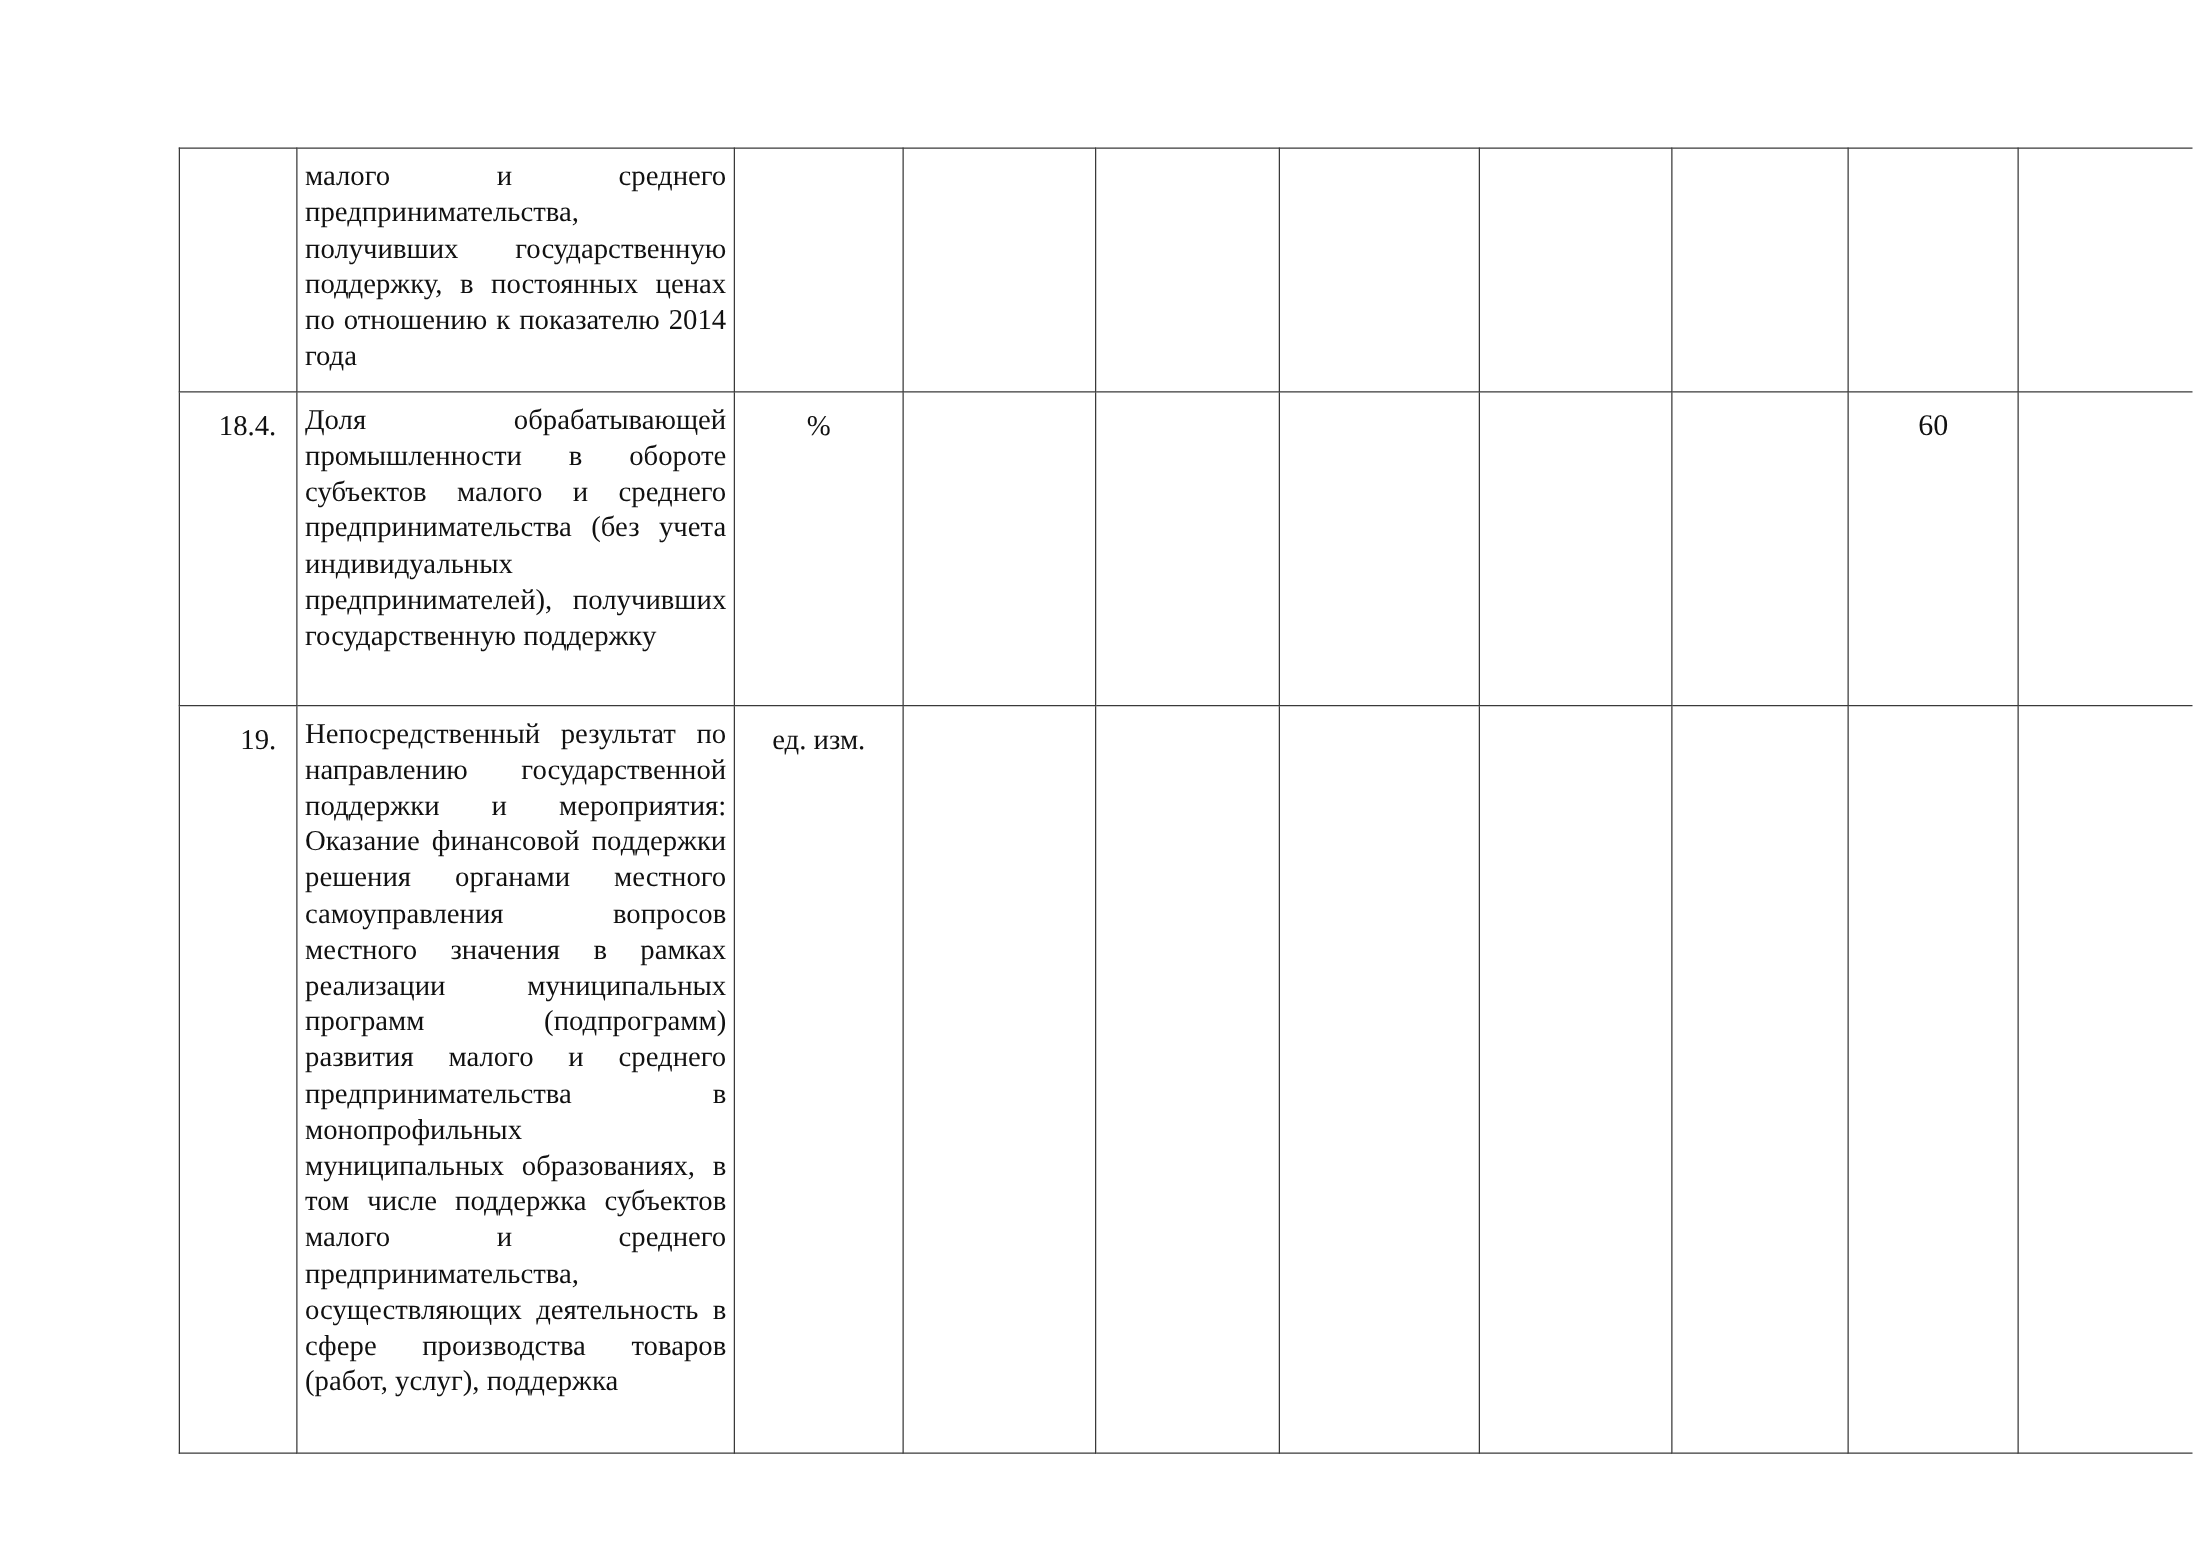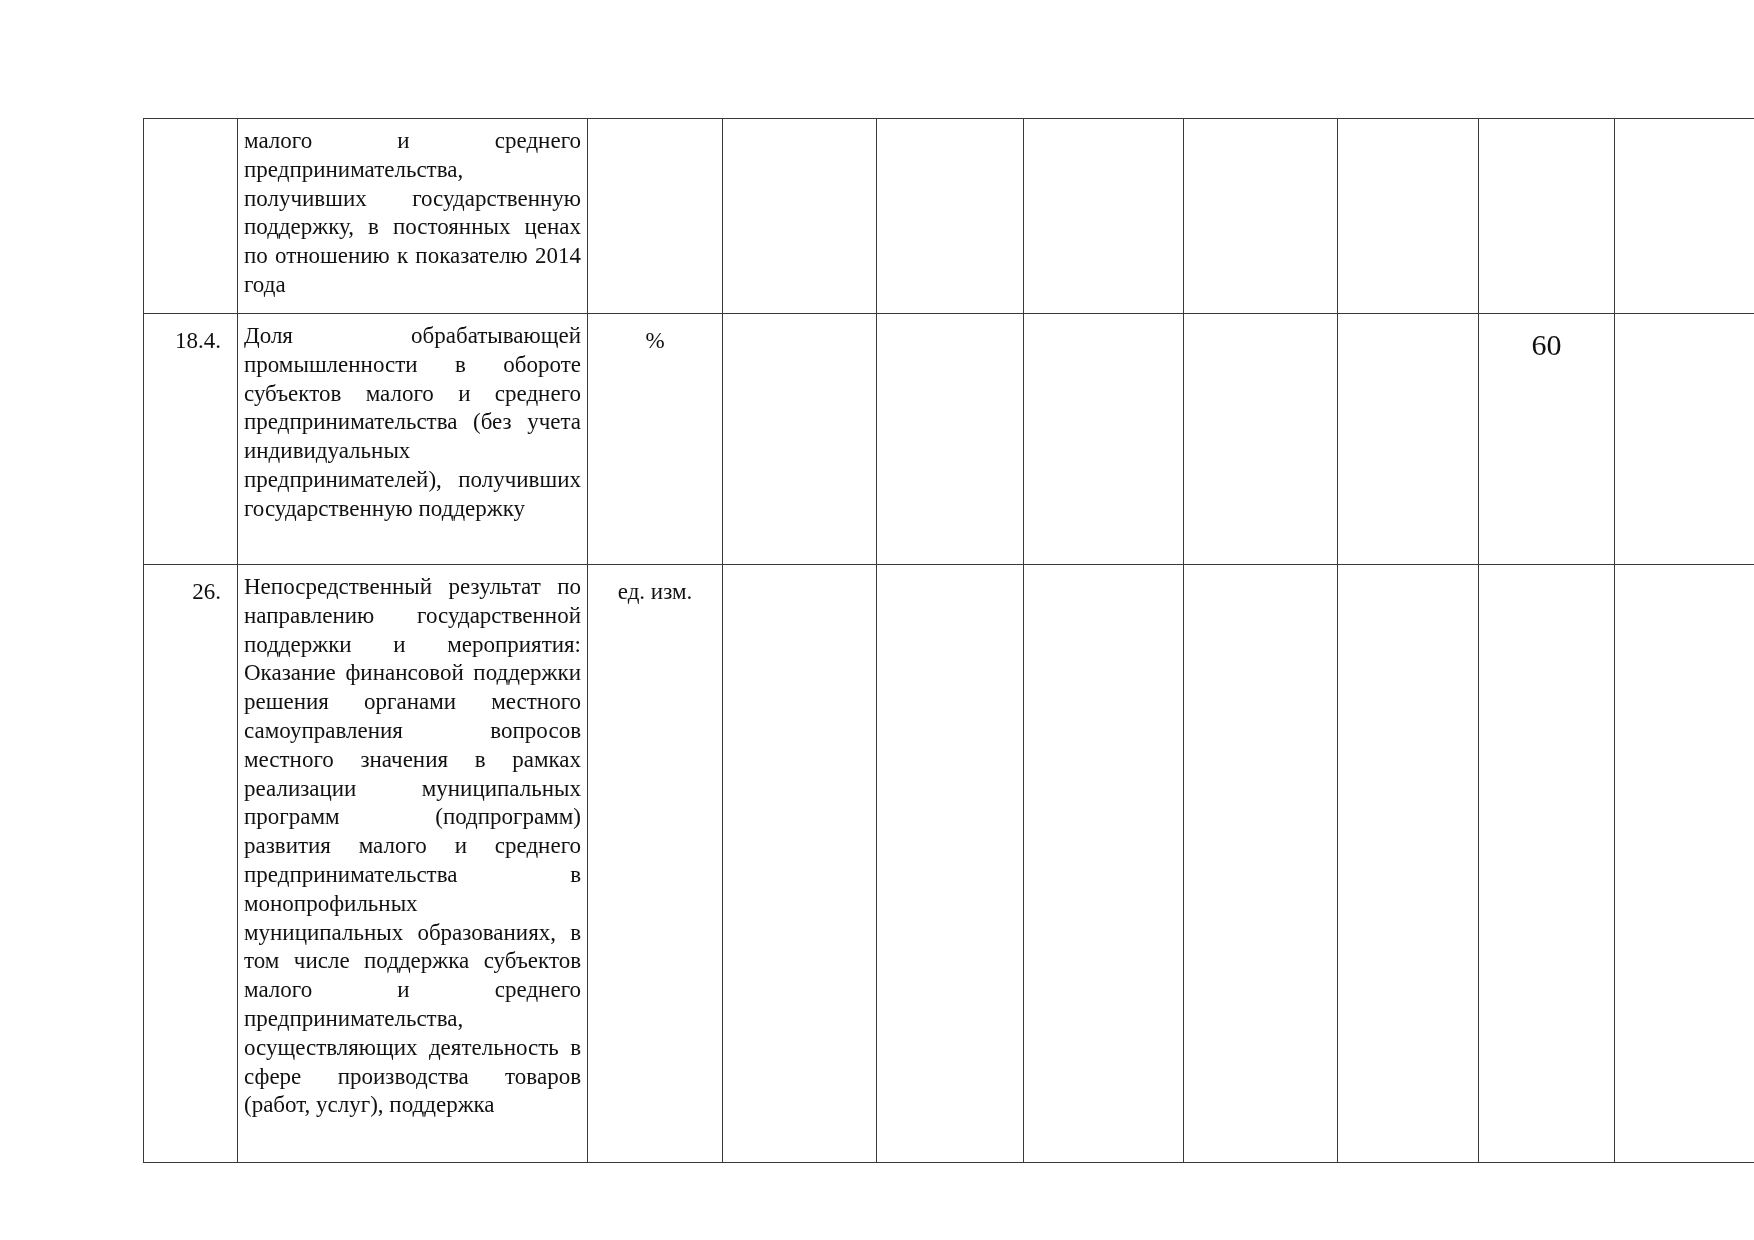--- a/index.html
+++ b/index.html
@@ -6,21 +6,21 @@
   body { width: 1754px; height: 1240px; position: relative; overflow: hidden;
          font-family: "Liberation Serif", "DejaVu Serif", serif; color: #111; }
   .page { position: absolute; left: 0; top: 0; width: 1488px; height: 1240px; }
   table.grid { position: absolute; left: 143px; top: 118px; border-collapse: collapse;
                table-layout: fixed; width: 1640px; }
   table.grid td { border: 1.5px solid #3a3a3a; vertical-align: top; padding: 0; }
   td.num { text-align: right; padding: 14px 16px 0 0 !important; font-size: 23px; }
   td.name { padding: 8px 6px 0 6px !important; font-size: 23px; line-height: 28.8px;
             text-align: justify; text-align-last: left; }
   td.unit { text-align: center; padding-top: 14px !important; font-size: 23px; }
-  td.val { text-align: center; padding-top: 14px !important; font-size: 30px; }
+  td.val { text-align: center; padding-top: 14px !important; font-size: 24px; }
   .name-text { display: block; hyphens: none; }
 </style>
 </head>
 <body>
 
 <div class="page">
   <table class="grid">
     <colgroup>
       <col style="width:94px">
       <col style="width:350px">
@@ -56,21 +56,21 @@
         <td class="unit">%</td>
         <td class="val"></td>
         <td class="val"></td>
         <td class="val"></td>
         <td class="val"></td>
         <td class="val"></td>
         <td class="val">60</td>
         <td class="val"></td>
       </tr>
       <tr style="height:598px">
-        <td class="num">26.</td>
+        <td class="num">19.</td>
         <td class="name">
             <span class="name-text">Непосредственный результат по направлению государственной поддержки и мероприятия: Оказание финансовой поддержки решения органами местного самоуправления вопросов местного значения в рамках реализации муниципальных программ (подпрограмм) развития малого и среднего предпринимательства в монопрофильных муниципальных образованиях, в том числе поддержка субъектов малого и среднего предпринимательства, осуществляющих деятельность в сфере производства товаров (работ, услуг), поддержка</span>
           </td>
         <td class="unit">ед. изм.</td>
         <td class="val"></td>
         <td class="val"></td>
         <td class="val"></td>
         <td class="val"></td>
         <td class="val"></td>
         <td class="val"></td>

